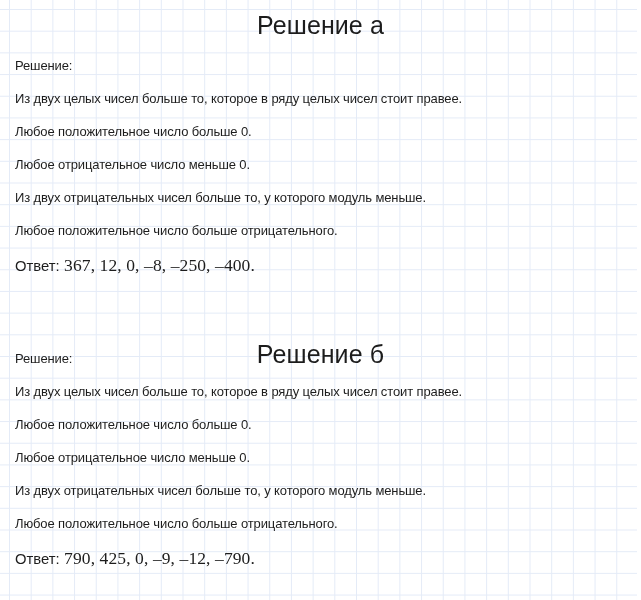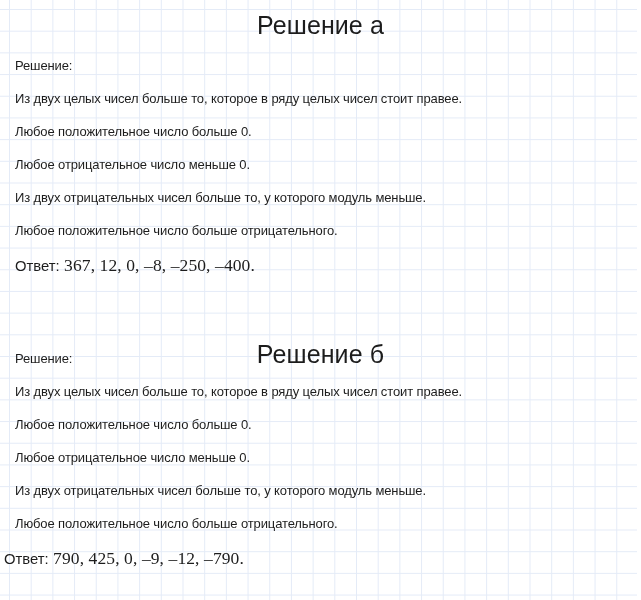--- a/index.html
+++ b/index.html
@@ -112,19 +112,19 @@
     <div class="abs body-line" style="left:15px; top:385px;">Из двух целых чисел больше то, которое в ряду целых чисел стоит правее.</div>
 
     <div class="abs body-line" style="left:15px; top:418px;">Любое положительное число больше 0.</div>
 
     <div class="abs body-line" style="left:15px; top:451px;">Любое отрицательное число меньше 0.</div>
 
     <div class="abs body-line" style="left:15px; top:484px;">Из двух отрицательных чисел больше то, у которого модуль меньше.</div>
 
     <div class="abs body-line" style="left:15px; top:517px;">Любое положительное число больше отрицательного.</div>
 
-    <div class="abs answer-line" style="left:4px; top:550px;">
+    <div class="abs answer-line" style="left:15px; top:550px;">
       <span>Ответ:</span><span class="answer-values"> 790, 425, 0, –9, –12, –790.</span>
     </div>
 
   </div>
 
 </div>
 
 </body></html>

